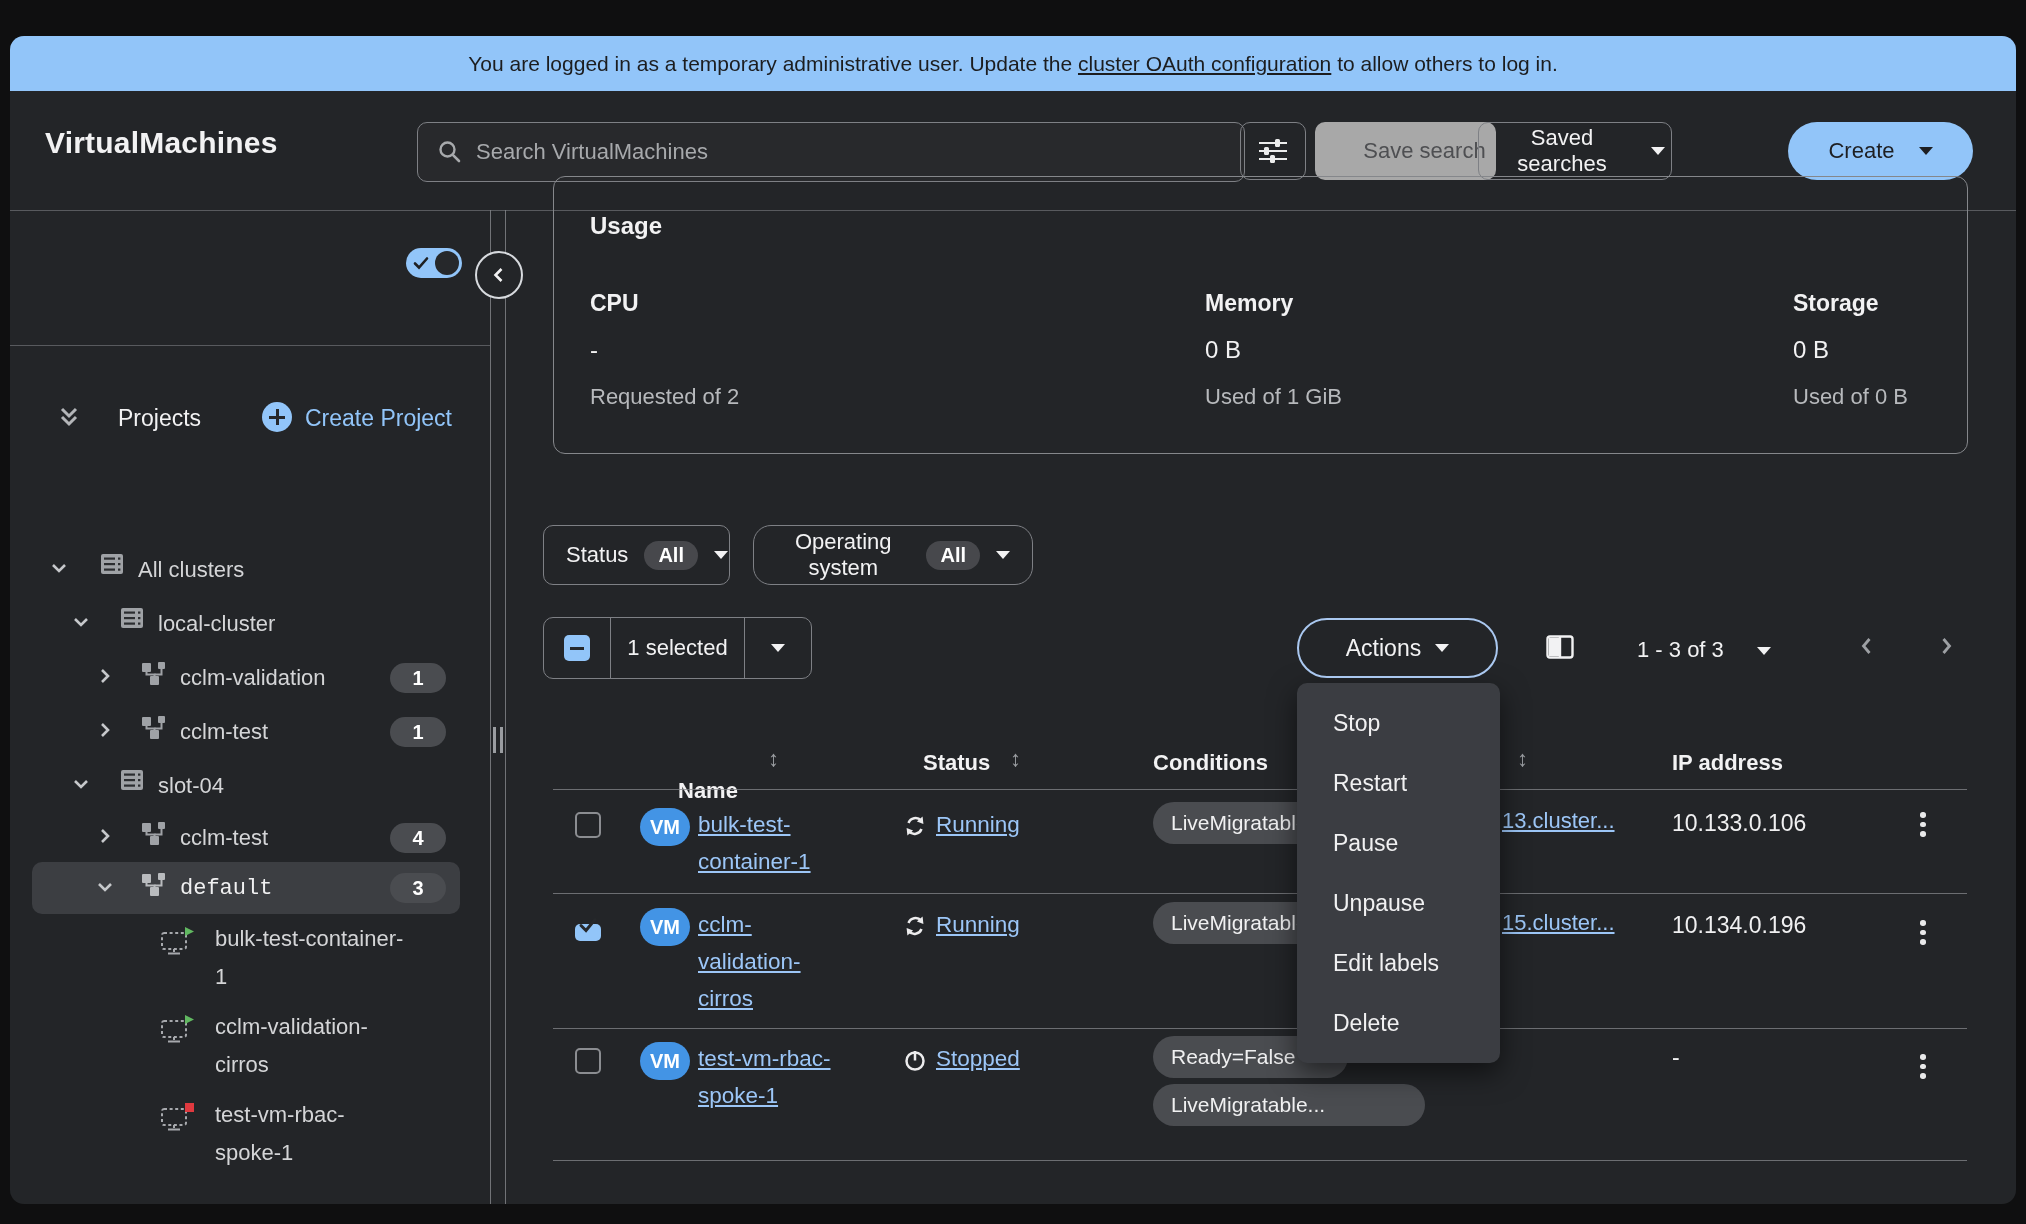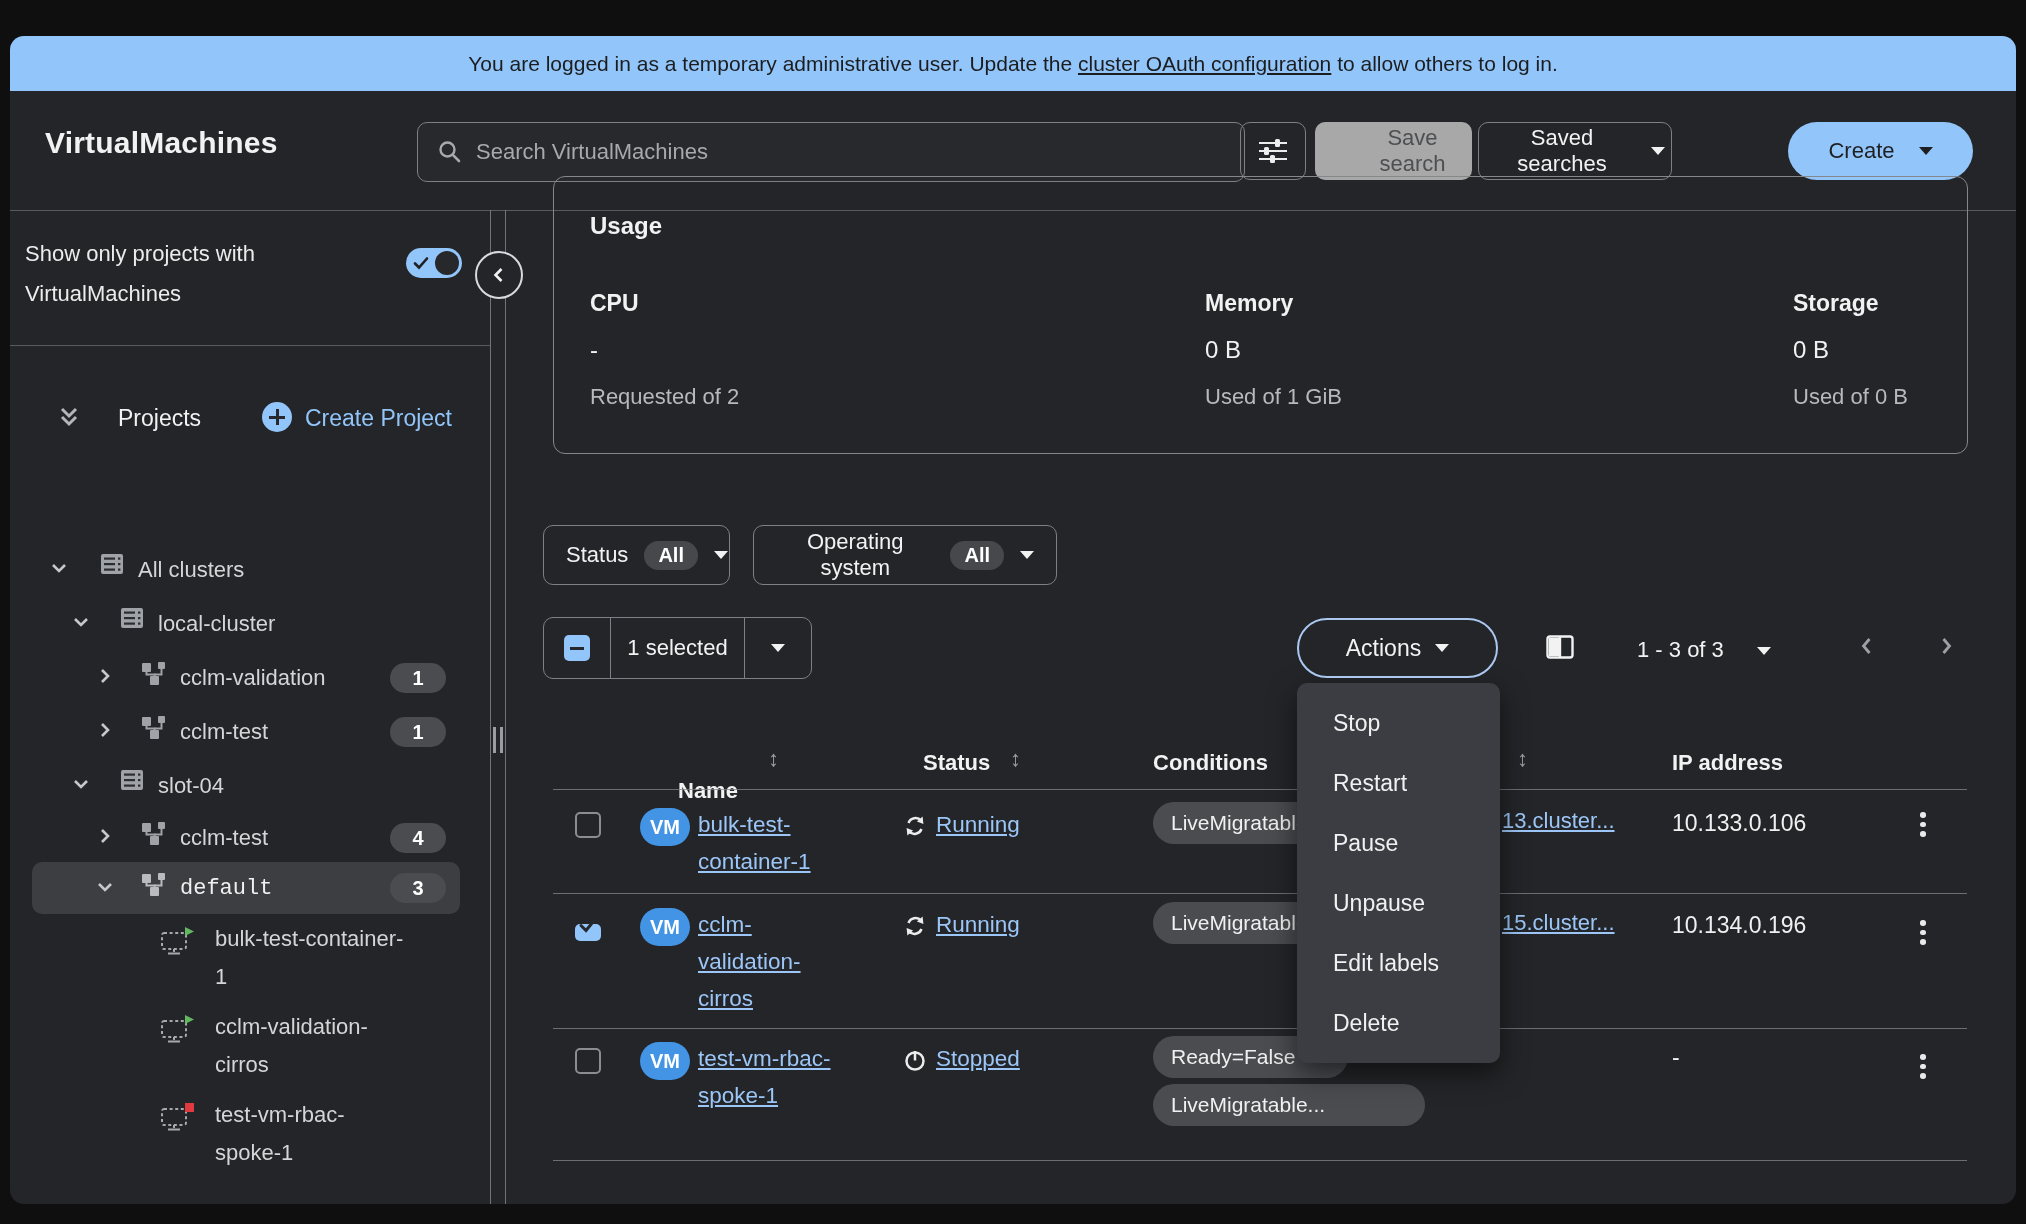--- a/index.html
+++ b/index.html
@@ -23,21 +23,21 @@
   
   .title{left:35px;top:90px;font-size:30px;font-weight:bold;letter-spacing:.2px;}
   .search{left:407px;top:86px;width:826px;height:58px;border:1px solid var(--border);
     border-radius:10px;background:#28292c;display:flex;align-items:center;}
   .search input{flex:1;margin-left:56px;background:transparent;border:none;outline:none;
     color:#e8e8e8;font-size:22px;font-family:inherit;}
   .search input::placeholder{color:#a7a9ac;}
   .search .mag{position:absolute;left:18px;top:15px;}
   .iconbtn{left:1230px;top:86px;width:66px;height:58px;border:1px solid var(--border);
     border-radius:10px;display:flex;align-items:center;justify-content:center;background:transparent;}
-  .savesearch{left:1305px;top:86px;width:157px;height:58px;border-radius:10px;background:#a8a8a8;
+  .savesearch{left:1305px;top:86px;width:181px;height:58px;border-radius:10px;background:#a8a8a8;
     color:#4e4f52;font-size:22px;display:flex;align-items:center;justify-content:center;border:none;font-family:inherit;padding-left:44px;}
   .savedsearches{left:1468px;top:86px;width:194px;height:58px;border-radius:10px;border:1px solid var(--border);
     color:var(--text);font-size:22px;display:flex;align-items:center;justify-content:center;gap:12px;background:transparent;font-family:inherit;}
   .createbtn{left:1778px;top:86px;width:185px;height:58px;border-radius:29px;background:var(--blue);
     color:#1e1f22;font-size:22px;font-weight:500;display:flex;align-items:center;justify-content:center;gap:24px;border:none;font-family:inherit;}
   .hdr-line{left:0;top:174px;width:2006px;height:1px;background:var(--line2);opacity:.55;}
 
   .caret{width:0;height:0;border-left:7px solid transparent;border-right:7px solid transparent;
     border-top:8px solid currentColor;display:inline-block;}
 
@@ -154,21 +154,20 @@
     <span>Saved searches</span>
     <span class="caret"></span>
   </button>
   <button class="abs createbtn">
     <span>Create</span>
     <span class="caret"></span>
   </button>
   <div class="abs hdr-line"></div>
 
   
-  <div class="abs toggle-label">Show only projects with VirtualMachines</div>
   <div class="abs toggle">
     <svg width="16" height="16" viewBox="0 0 16 16">
           <polyline points="2,8.5 6,12.5 14,3.5" fill="none" stroke="#1f2023" stroke-width="2.6" stroke-linecap="round"></polyline>
         </svg>
     <span class="knob"></span>
   </div>
   <div class="abs side-div"></div>
 
   <span class="abs" style="left:46px;top:369px;">
     <svg width="26" height="26" viewBox="0 0 26 26" fill="none" stroke="#b4b6b9" stroke-width="3">
@@ -355,21 +354,21 @@
   <div class="abs m-label" style="left:1783px;">Storage</div>
   <div class="abs m-value" style="left:1783px;">0 B</div>
   <div class="abs m-sub" style="left:1783px;">Used of 0 B</div>
 
   
   <button class="abs filterbtn" style="left:533px;width:187px;">
     <span>Status</span>
     <span class="chip">All</span>
     <span class="caret"></span>
   </button>
-  <button class="abs filterbtn" style="left:743px;width:304px;">
+  <button class="abs filterbtn" style="left:743px;width:280px;border-radius:18px;">
     <span>Operating system</span>
     <span class="chip">All</span>
     <span class="caret"></span>
   </button>
 
   
   <div class="abs splitbtn">
     <div class="cell c1">
           <span class="cb blue minus"></span>
         </div>

